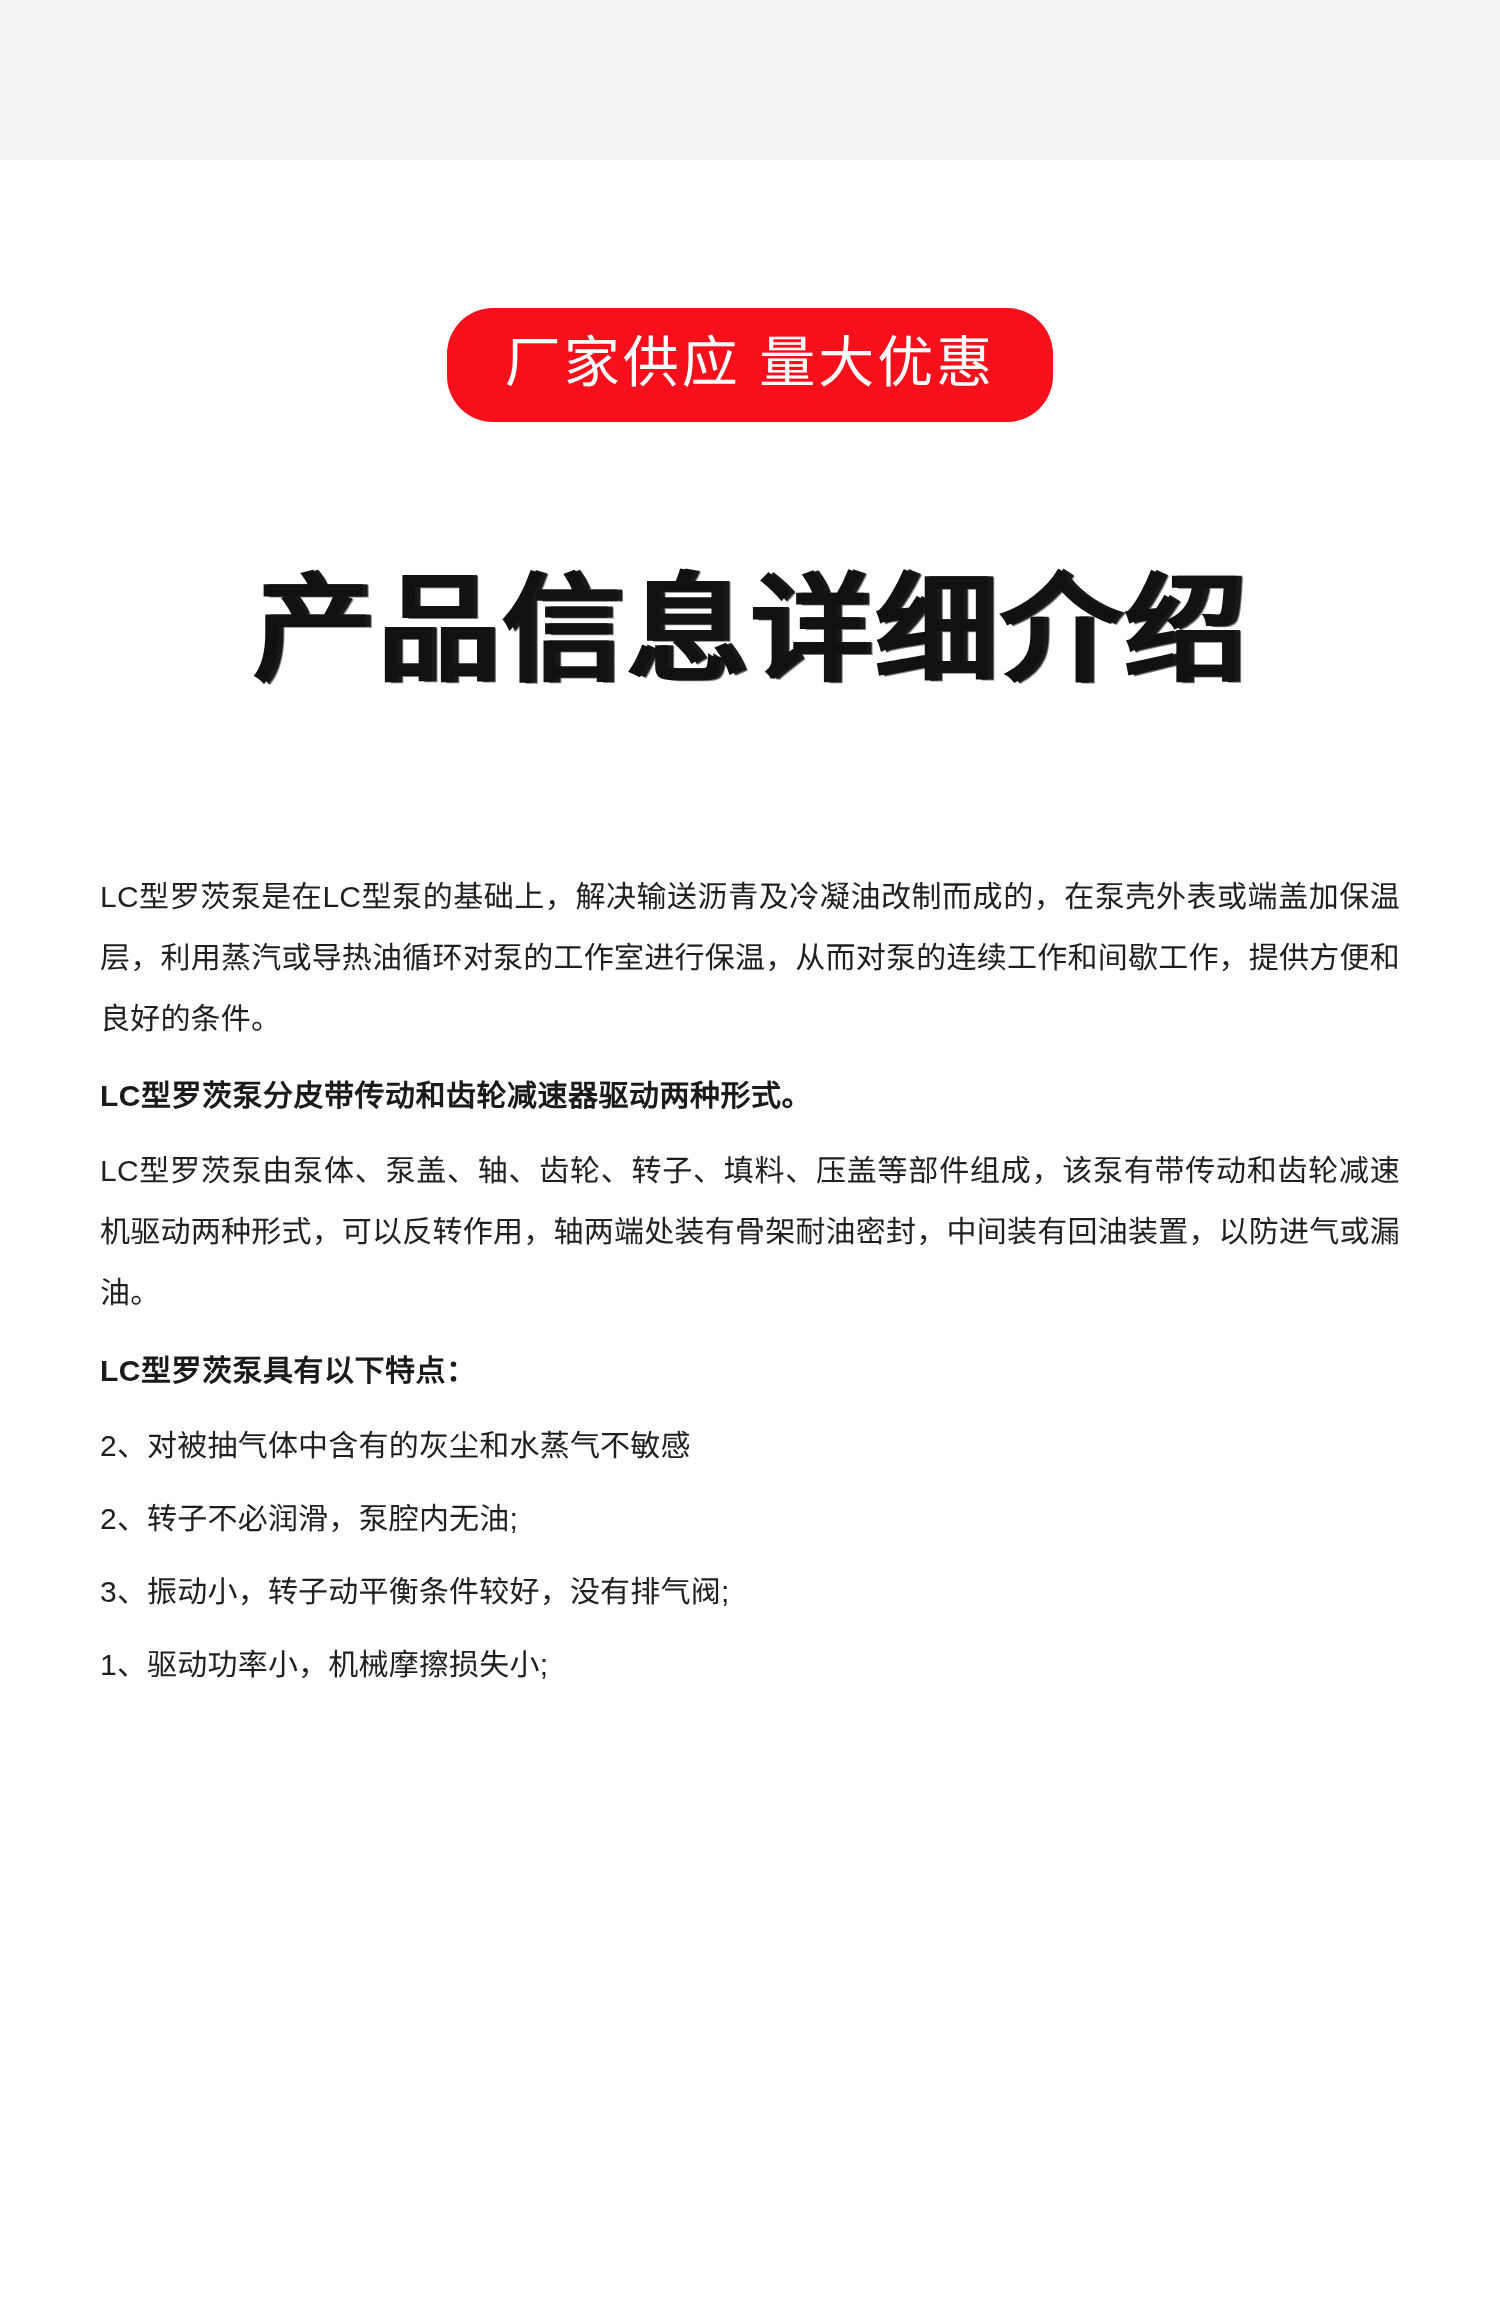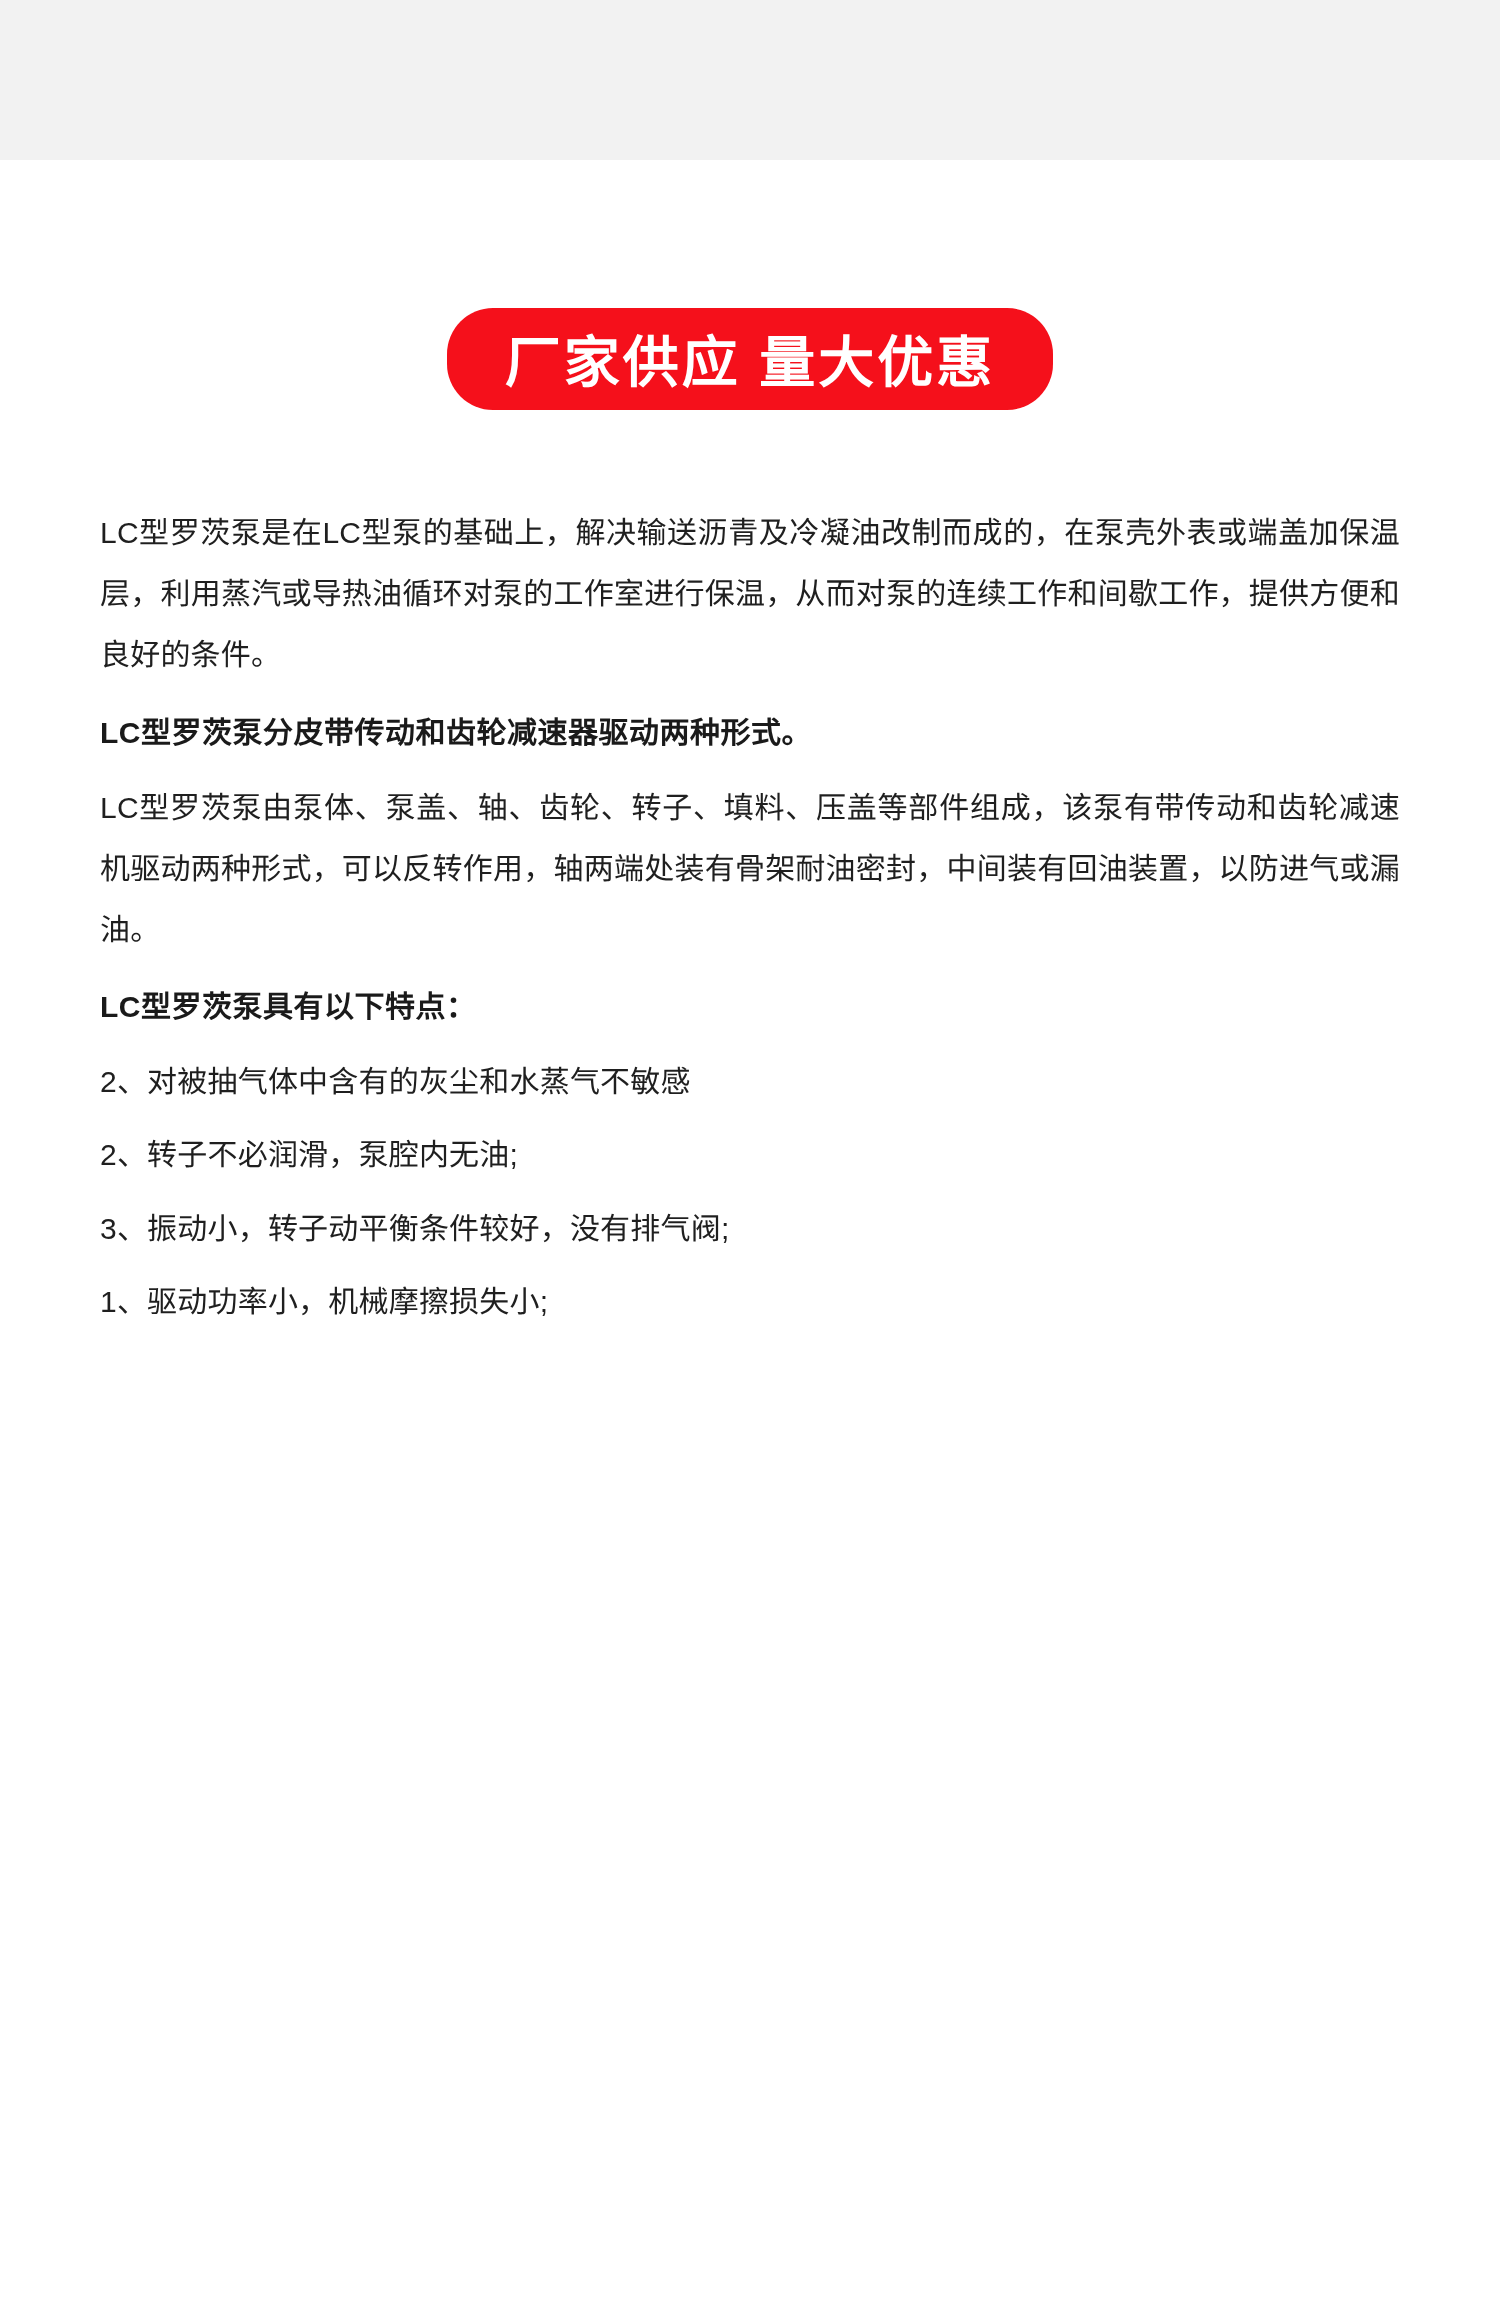--- a/index.html
+++ b/index.html
@@ -33,24 +33,24 @@
   }
   .badge-wrap {
     display: flex;
     justify-content: center;
     margin-top: 148px;
   }
   .badge {
     background: #f5101b;
     color: #ffffff;
     font-size: 56px;
-    font-weight: bold;
+    font-weight: normal;
     letter-spacing: 3px;
     line-height: 1;
-    padding: 27px 58px 19px 58px;
+    padding: 27px 58px 31px 58px;
     border-radius: 46px;
     white-space: nowrap;
     font-family: "Liberation Sans", "DejaVu Sans", sans-serif;
   }
   .main-title-wrap {
     display: flex;
     justify-content: center;
     margin-top: 66px;
   }
   .main-title {
@@ -103,20 +103,23 @@
 <div class="page">
 
   <div class="top-band"></div>
 
   <div class="content">
 
     <div class="badge-wrap">
       <div class="badge">厂家供应  量大优惠</div>
     </div>
 
+    <div class="main-title-wrap">
+      <h1 class="main-title">产品信息详细介绍</h1>
+    </div>
 
     <div class="body-block">
 
       <p class="para">LC型罗茨泵是在LC型泵的基础上，解决输送沥青及冷凝油改制而成的，在泵壳外表或端盖加保温层，利用蒸汽或导热油循环对泵的工作室进行保温，从而对泵的连续工作和间歇工作，提供方便和良好的条件。</p>
 
       <h2 class="heading spacer-after-heading">LC型罗茨泵分皮带传动和齿轮减速器驱动两种形式。</h2>
       <p class="para">LC型罗茨泵由泵体、泵盖、轴、齿轮、转子、填料、压盖等部件组成，该泵有带传动和齿轮减速机驱动两种形式，可以反转作用，轴两端处装有骨架耐油密封，中间装有回油装置，以防进气或漏油。</p>
 
       <h2 class="heading spacer-after-heading">LC型罗茨泵具有以下特点：</h2>
       <p class="list-item">2、对被抽气体中含有的灰尘和水蒸气不敏感</p>

